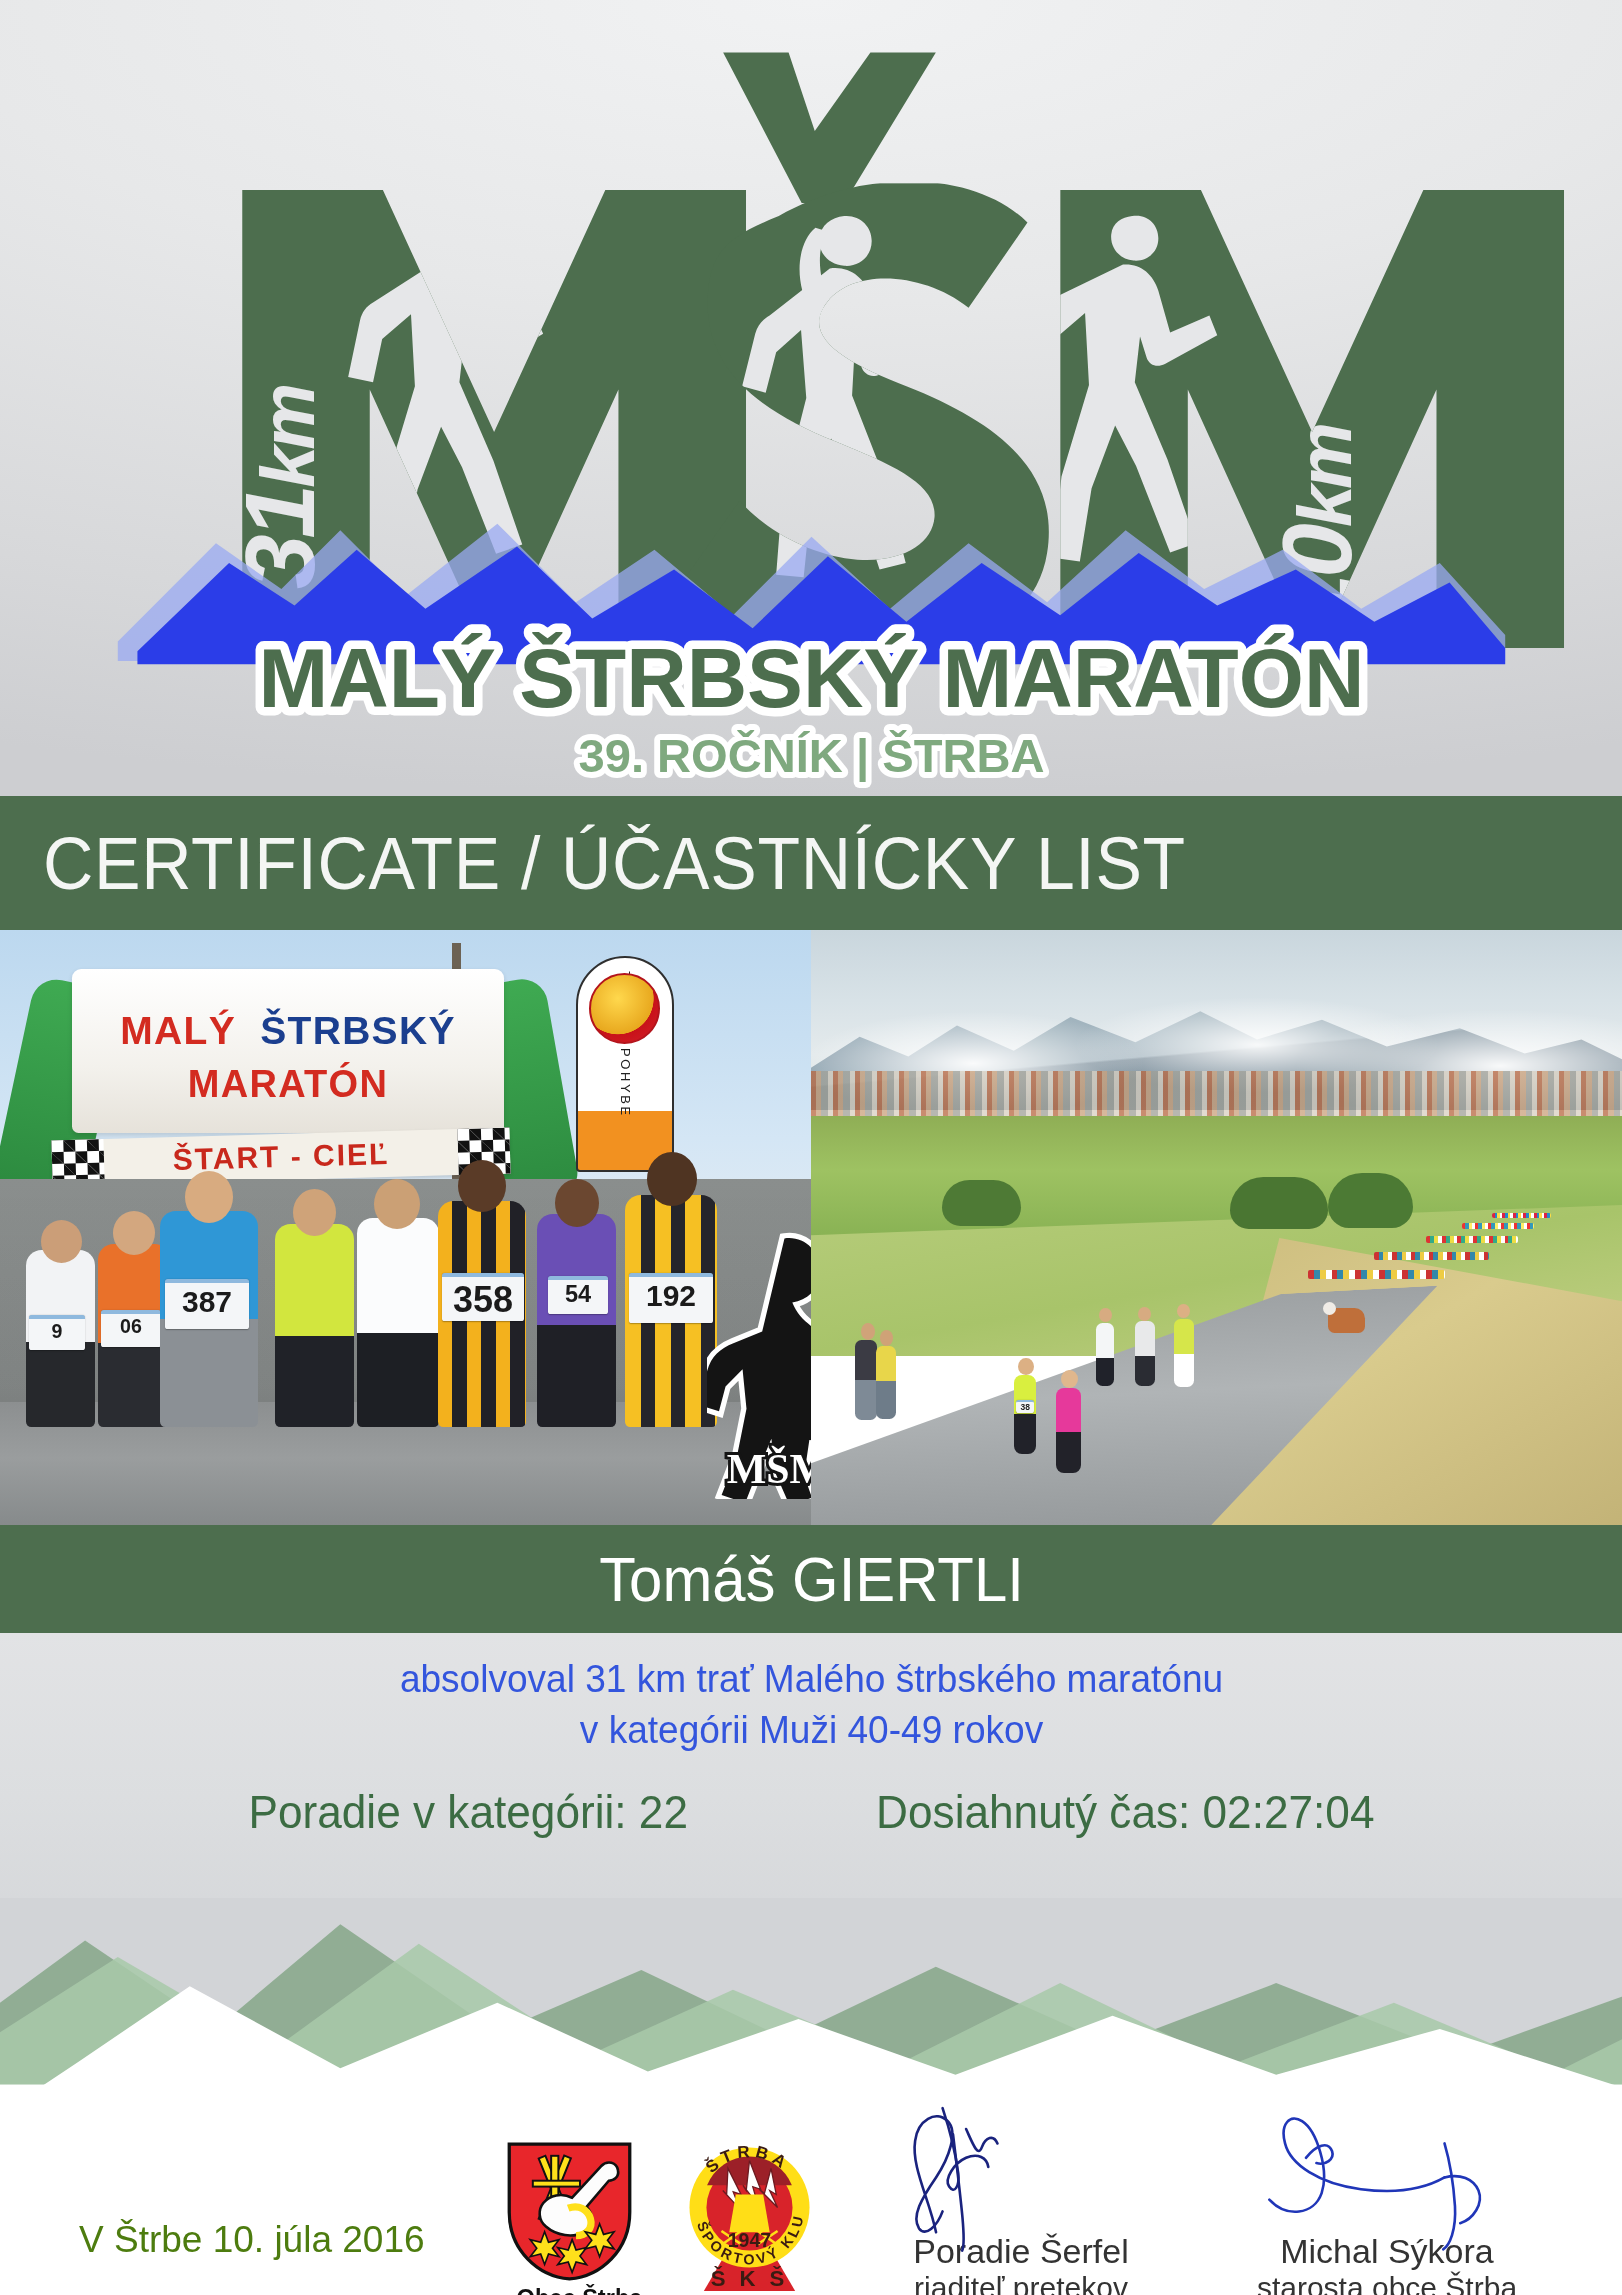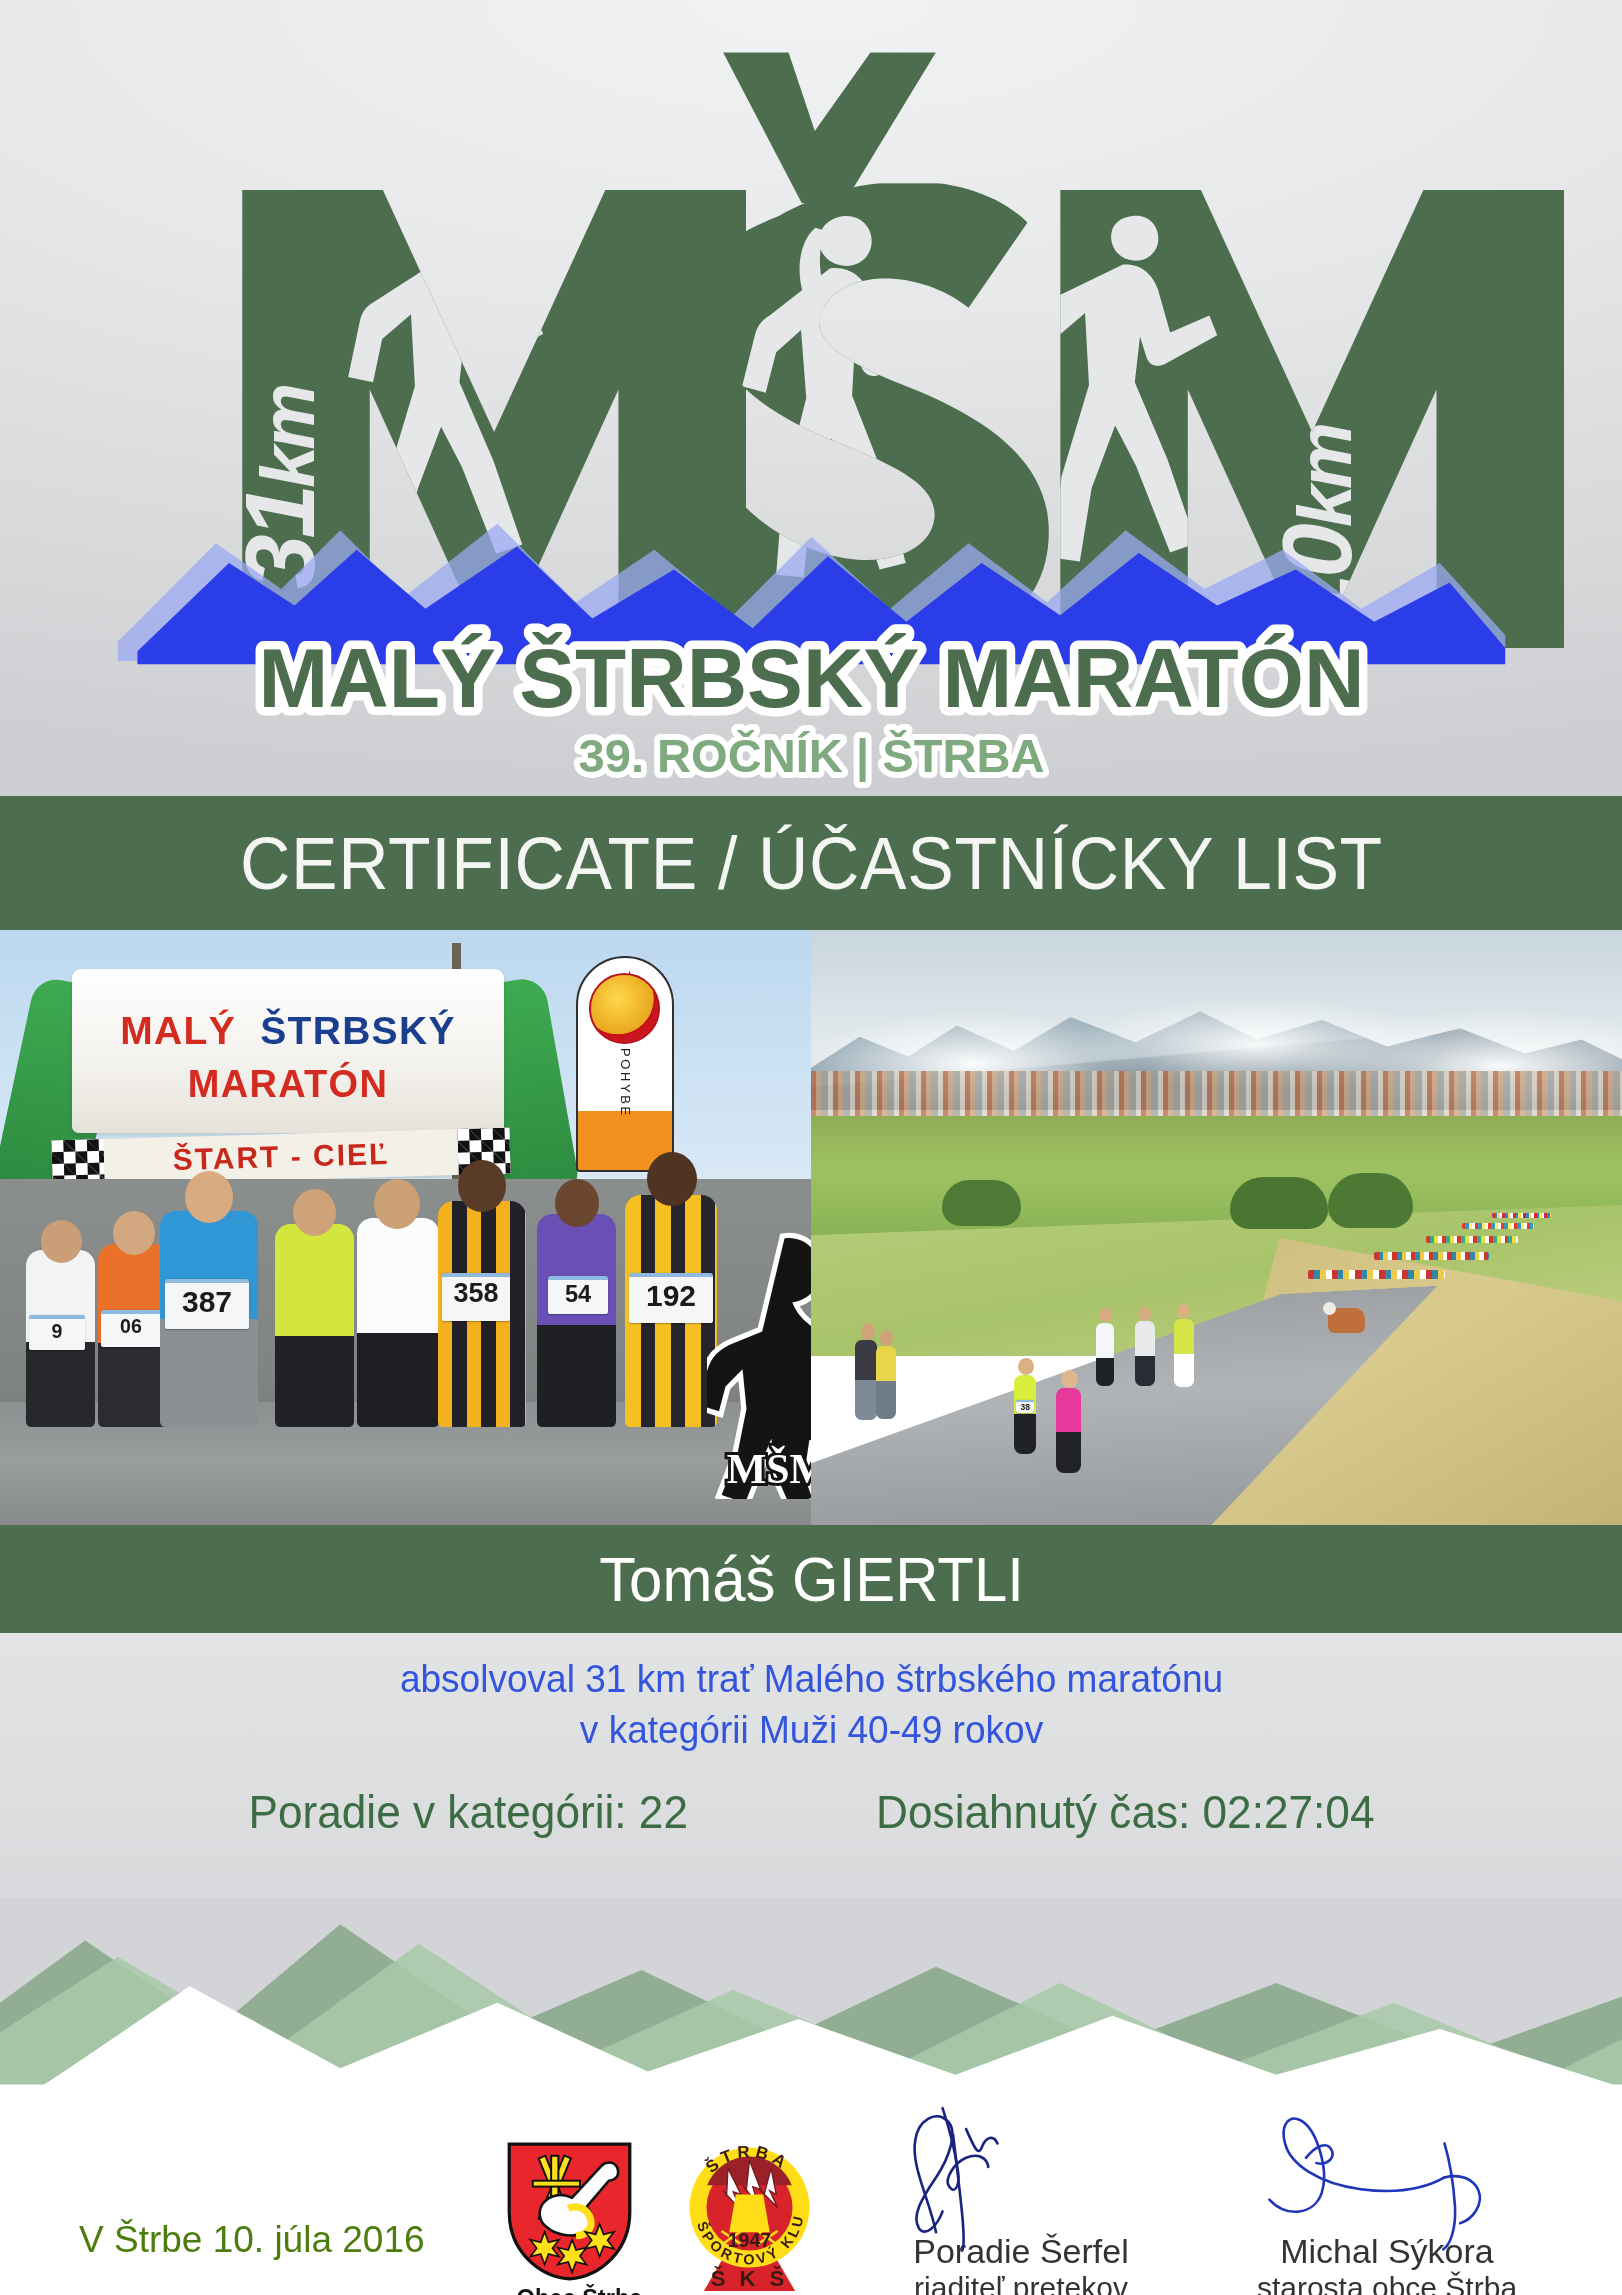--- a/index.html
+++ b/index.html
@@ -23,21 +23,21 @@
   .hero{
     position:absolute; left:0; top:0; width:1623px; height:796px;
     background:
       radial-gradient(ellipse 140% 100% at 50% 0%, #f1f2f3 0%, #e7e8e9 38%, #d7d8da 78%, #cdced1 100%);
   }
 
   
   .cert-band{
     position:absolute; left:0; top:796px; width:1623px; height:134px;
     background:#4d6e4e;
-    display:flex; align-items:center; justify-content:center;
+    display:flex; align-items:center; justify-content:flex-start;
   }
   .cert-band .txt{
     color:#f4f6f4;
     font-size:75px;
     font-weight:400;
     letter-spacing:0.7px;
     transform:scaleX(.93);
     white-space:nowrap;
   }
 
@@ -377,21 +377,21 @@
       <div class="bib" style="left:165px;bottom:196px;width:84px;height:50px;font-size:30px;">387</div>
 
       <div class="runner" style="left:275px;width:79px;height:203px;background:linear-gradient(180deg,#d2e63e 0%,#d2e63e 55%,#202228 55%,#202228 100%);"></div>
       <div class="head" style="left:293px;bottom:289px;width:43px;height:47px;background:#cfa379;"></div>
 
       <div class="runner" style="left:357px;width:82px;height:209px;background:linear-gradient(180deg,#fbfcfd 0%,#fbfcfd 55%,#1d1f24 55%,#1d1f24 100%);"></div>
       <div class="head" style="left:374px;bottom:296px;width:46px;height:50px;background:#cba075;"></div>
 
       <div class="runner" style="left:438px;width:88px;height:226px;background:repeating-linear-gradient(90deg,#f3b11d 0 14.4px,#212127 14.4px 29px);"></div>
       <div class="head" style="left:458px;bottom:313px;width:48px;height:52px;background:#5a3b27;"></div>
-      <div class="bib" style="left:442px;bottom:204px;width:68px;height:48px;font-size:27px;">358</div>
+      <div class="bib" style="left:442px;bottom:204px;width:82px;height:48px;font-size:36px;">358</div>
 
       <div class="runner" style="left:537px;width:79px;height:213px;background:linear-gradient(180deg,#6a4fb5 0%,#6a4fb5 52%,#1f2026 52%,#1f2026 100%);"></div>
       <div class="head" style="left:555px;bottom:298px;width:44px;height:48px;background:#6b4730;"></div>
       <div class="bib" style="left:548px;bottom:211px;width:60px;height:38px;font-size:23.6px;">54</div>
 
       <div class="runner" style="left:625px;width:92px;height:232px;background:repeating-linear-gradient(90deg,#f6c023 0 15.7px,#25252b 15.7px 30px);"></div>
       <div class="head" style="left:647px;bottom:319px;width:50px;height:54px;background:#4f3422;"></div>
       <div class="bib" style="left:629px;bottom:202px;width:84px;height:50px;font-size:30px;">192</div>
 
       <div class="msm-sign">

